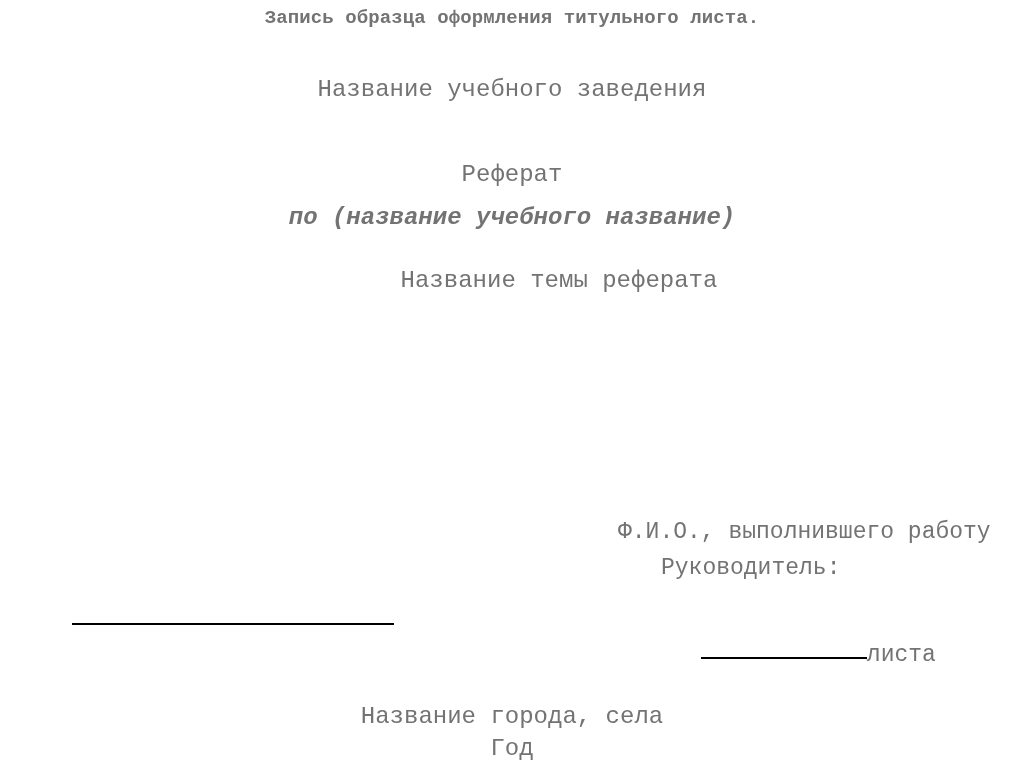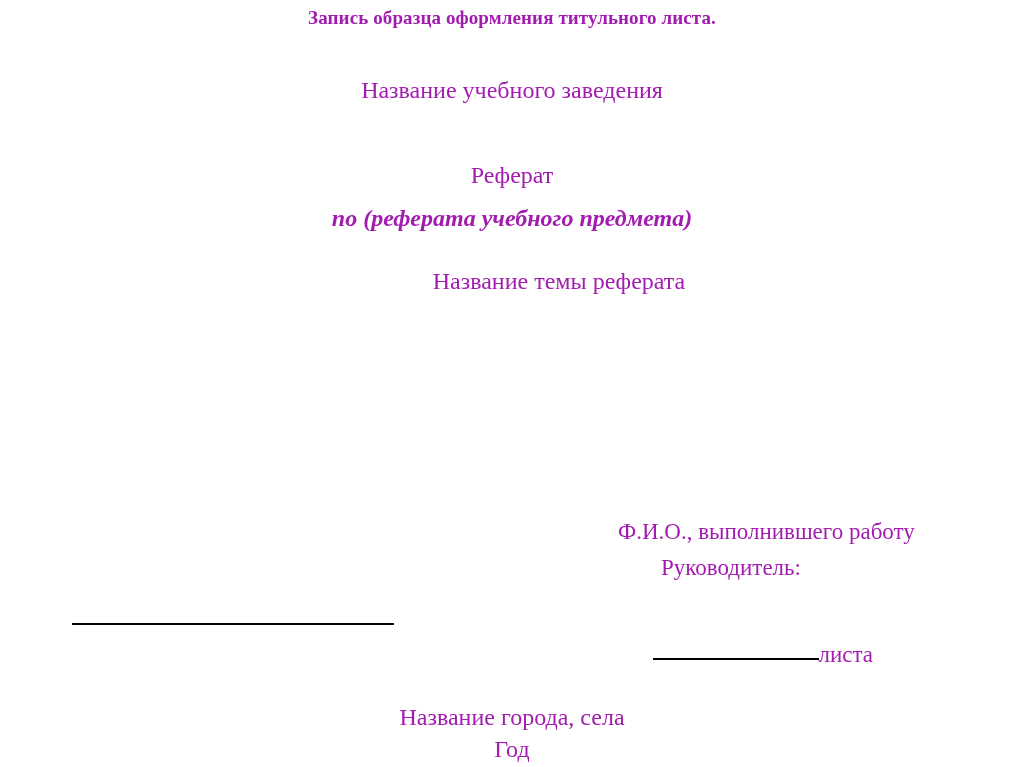--- a/index.html
+++ b/index.html
@@ -8,22 +8,22 @@
     padding: 0;
     background: #ffffff;
   }
 
   .page {
     position: relative;
     width: 1024px;
     height: 767px;
     background: #ffffff;
     overflow: hidden;
-    font-family: Liberation Serif, serif;
-    color: #a21caf;
+    font-family: Liberation Mono, monospace;
+    color: #737373;
     -webkit-font-smoothing: antialiased;
   }
 
   
   .row {
     position: absolute;
     left: 0;
     width: 1024px;
     white-space: pre;
   }
@@ -129,21 +129,21 @@
 <body>
 
 <div class="page">
 
   <div class="row center doc-title">Запись образца оформления титульного листа.</div>
 
   <div class="row center institution">Название учебного заведения</div>
 
   <div class="row center work-type">Реферат</div>
 
-  <div class="row center work-subject">по (реферата учебного предмета)</div>
+  <div class="row center work-subject">по (название учебного название)</div>
 
   <div class="row center theme">Название темы реферата</div>
 
   <div class="author-block">
     <span class="author-line">Ф.И.О., выполнившего работу</span>
     <span class="class-line">
       <span class="class-rule"></span><span>листа</span>
     </span>
   </div>
 

